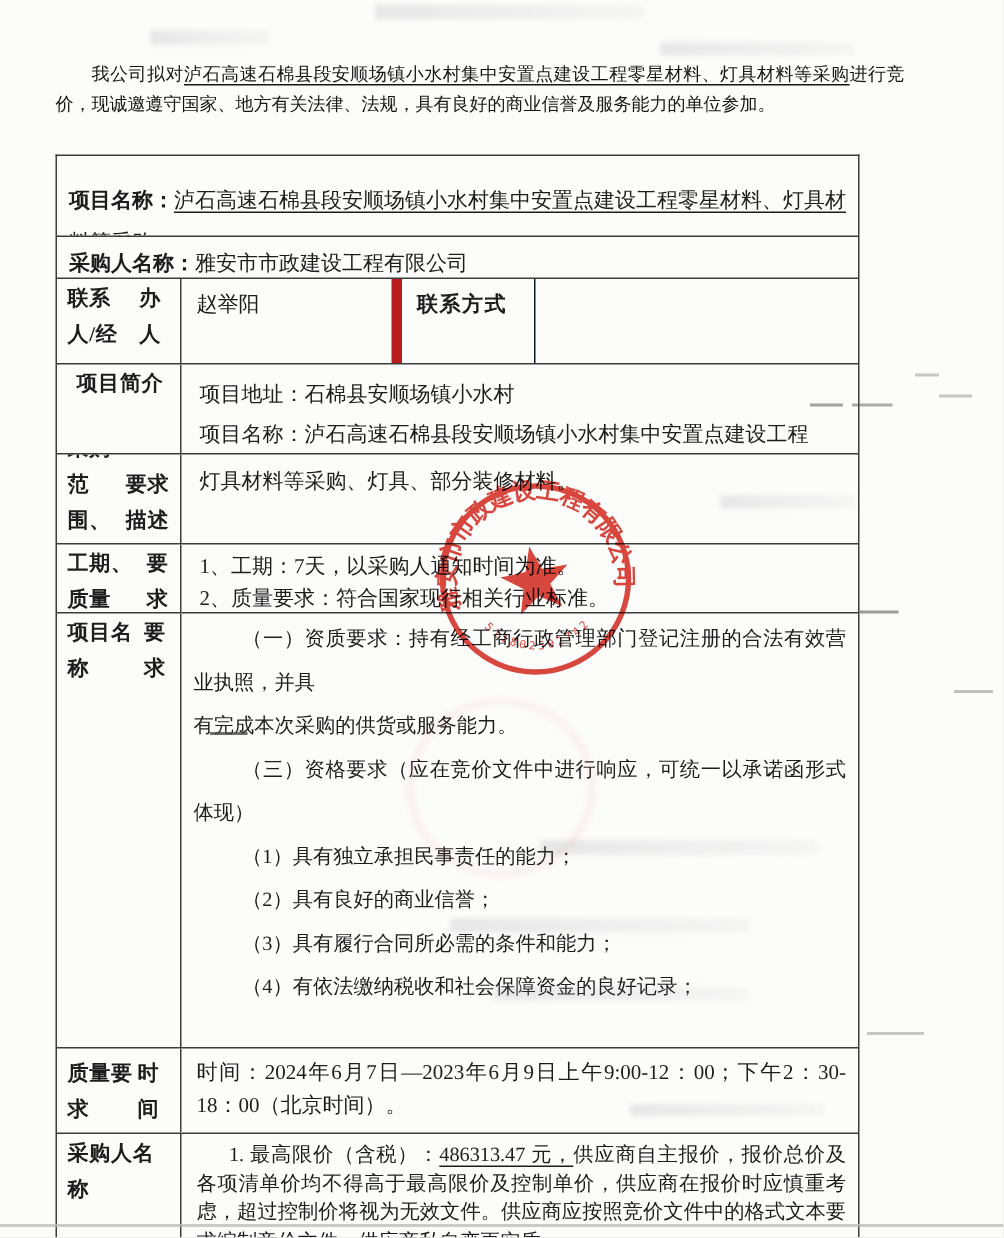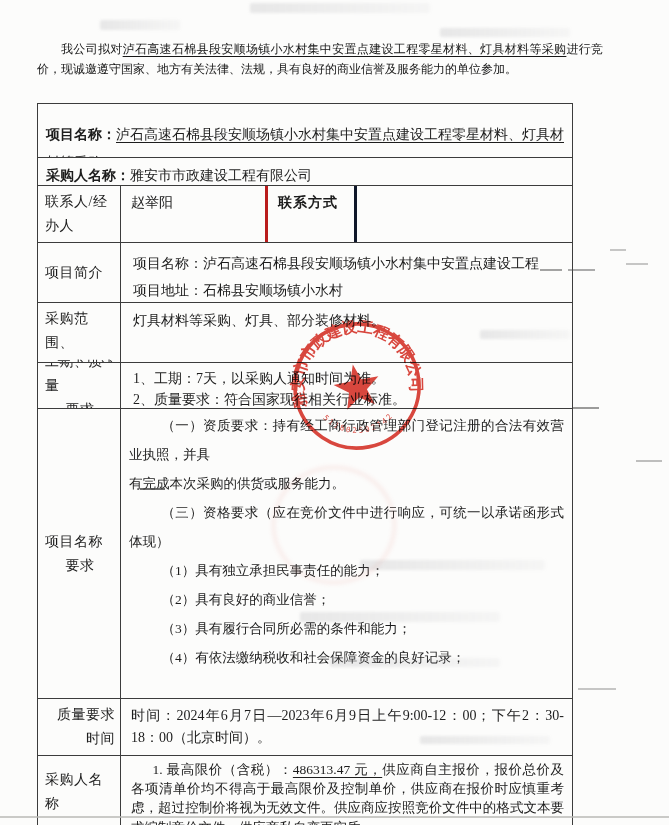--- a/index.html
+++ b/index.html
@@ -28,34 +28,34 @@
   .r2{top:54px;height:28px;}
   .r3{top:82px;height:57px;}
   .r4{top:139px;height:60px;}
   .r5{top:199px;height:60px;}
   .r6{top:259px;height:46px;}
   .r7{top:305px;height:290px;}
   .r8{top:595px;height:57px;}
   .r9{top:652px;height:70px;border-bottom:none;}
   .lab{
     position:absolute;left:0;top:0;bottom:0;width:83px;border-right:1px solid #3c3c3c;
-    box-sizing:border-box;font-weight:normal;display:flex;flex-direction:column;
+    box-sizing:border-box;font-weight:bold;display:flex;
     justify-content:center;padding:2px 5px 2px 7px;line-height:24px;letter-spacing:0.5px;
   }
   .lab .l2c{text-align:center;}
   .lab.top{justify-content:flex-start;padding-top:4px;align-items:flex-end;}
   .lab.bot{justify-content:flex-end;padding-bottom:10px;}
   .cnt{position:absolute;left:83px;right:0;top:0;bottom:0;box-sizing:border-box;padding:4px 8px;}
   .full{position:absolute;left:0;right:0;top:0;bottom:0;box-sizing:border-box;padding:4px 8px;}
   .cnt p,.full p{margin:0;}
   .r1 .full{font-size:14px;line-height:28px;padding-top:3px;text-align:justify;}
   .r2 .full{display:flex;align-items:center;}
   .c{position:absolute;top:0;bottom:0;box-sizing:border-box;padding:8px 8px 0 10px;}
-  .c1{left:83px;width:147px;border-right:3px solid #b91c1c;}
-  .c2{left:230px;width:89px;border-right:3px solid #0f172a;font-weight:bold;letter-spacing:1px;}
+  .c1{left:83px;width:147px;border-right:7px solid #b91c1c;}
+  .c2{left:230px;width:89px;border-right:1px solid #0f172a;font-weight:bold;letter-spacing:1px;}
   .c3{left:319px;right:0;}
   .r4 .cnt{padding:7px 8px 0 12px;}
   .r4 .cnt p{line-height:27px;}
   .r5 .cnt{padding-top:9px;padding-left:12px;}
   .r6 .cnt{padding-top:5px;padding-left:12px;}
   .r6 .cnt p{line-height:21px;}
   .r7 .cnt{padding:2px 8px 0 8px;font-size:13.5px;}
   .r7 .cnt p{line-height:29px;text-indent:2.4em;text-align:justify;}
   .r7 .cnt p.wrap2{text-indent:0;}
   .r8 .cnt{padding:6px 8px 0 10px;}
@@ -107,22 +107,22 @@
       </div>
       <div class="c c1">赵举阳</div>
       <div class="c c2">联系方式</div>
     </div>
 
     <div class="row r4">
       <div class="lab">
         <span>项目简介</span>
       </div>
       <div class="cnt">
+        <p>项目地址：石棉县安顺场镇小水村</p>
         <p>项目名称：泸石高速石棉县段安顺场镇小水村集中安置点建设工程</p>
-        <p>项目地址：石棉县安顺场镇小水村</p>
       </div>
     </div>
 
     <div class="row r5">
       <div class="lab top">
         <span>采购范围、</span>
         <span>要求描述</span>
       </div>
       <div class="cnt">灯具材料等采购、灯具、部分装修材料。</div>
     </div>

